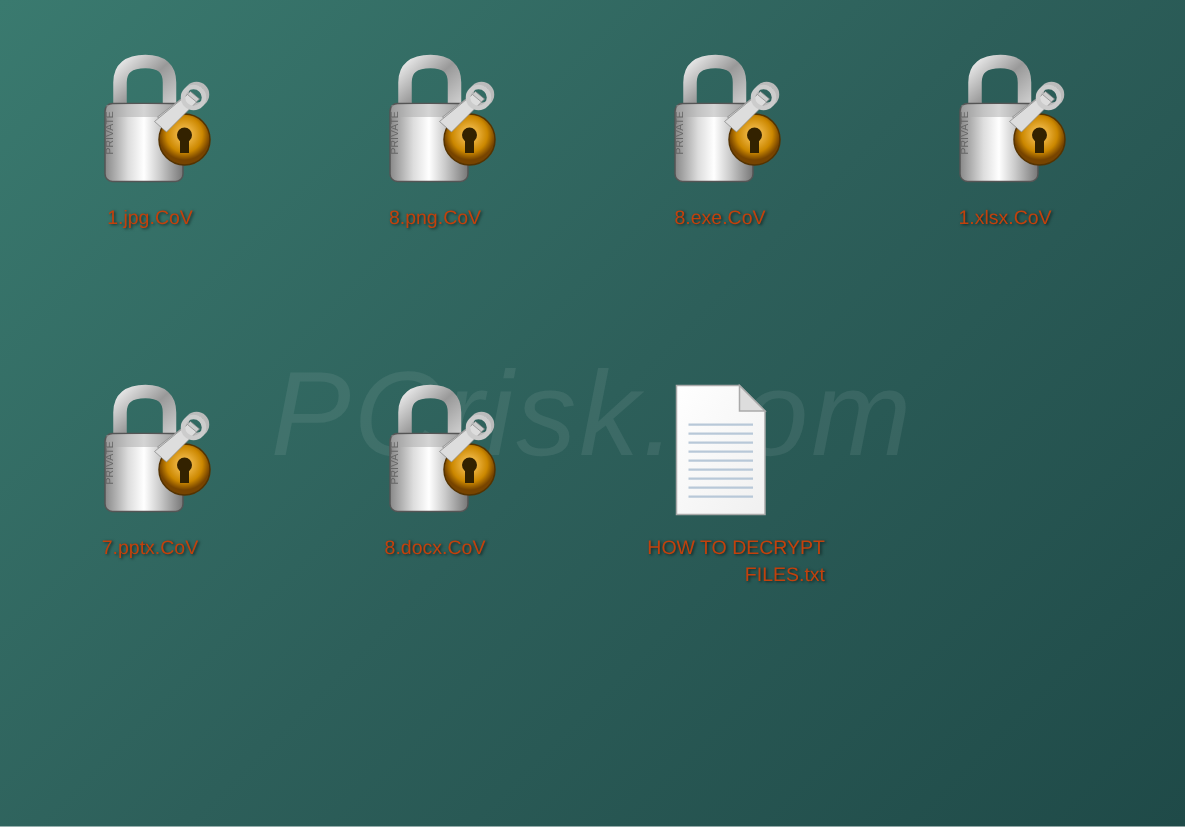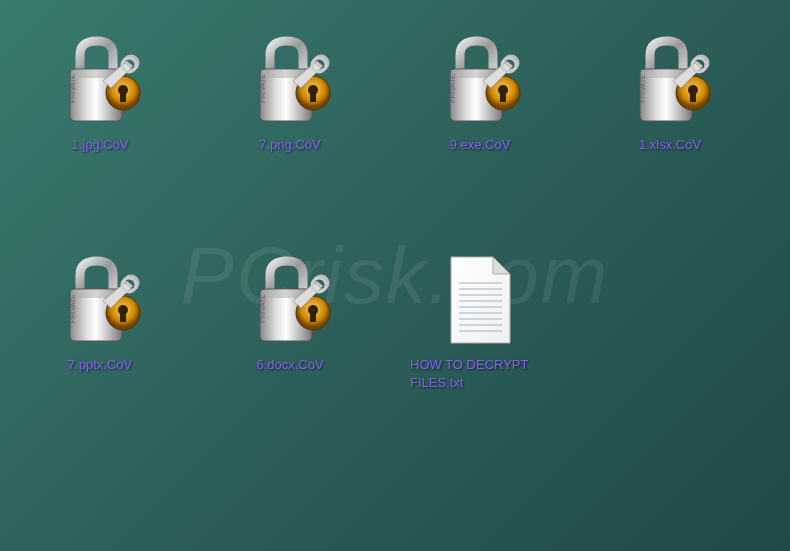--- a/index.html
+++ b/index.html
@@ -48,22 +48,22 @@
     }
     .icon-graphic {
       width: 90px;
       height: 100px;
       display: flex;
       align-items: center;
       justify-content: center;
       margin-bottom: 6px;
     }
     .icon-label {
-      text-align: left;
-      color: #8b5cf6;
+      text-align: right;
+      color: #c2410c;
       text-shadow: 1px 1px 2px rgba(0,0,0,0.6);
       line-height: 1.4;
       max-width: 140px;
       word-wrap: break-word;
     }
     .padlock-svg {
       width: 90px;
       height: 95px;
     }
     .textfile-svg {
@@ -125,40 +125,40 @@
         <text x="20" y="70" font-size="7" fill="#666" transform="rotate(-90 20 70)" font-family="Arial">PRIVATE</text>
         <circle cx="68" cy="60" r="17" fill="url(#keyhole1)" stroke="#553300" stroke-width="1"></circle>
         <circle cx="68" cy="57" r="5" fill="#332200"></circle>
         <rect x="65" y="57" width="6" height="12" fill="#332200"></rect>
         <path d="M 50 45 L 72 28 L 78 33 L 58 52 Z" fill="#ccc" stroke="#888" stroke-width="0.5"></path>
         <circle cx="76" cy="30" r="7" fill="none" stroke="#bbb" stroke-width="3"></circle>
         <path d="M 48 48 L 70 30 L 76 35 L 56 55 Z" fill="#ddd" stroke="#888" stroke-width="0.5"></path>
         <circle cx="74" cy="32" r="7" fill="none" stroke="#ccc" stroke-width="3"></circle>
       </svg>
     </div>
-    <div class="icon-label">7.png.CoV</div>
-  </div>
-
-  <div class="icon-item">
-    <div class="icon-graphic">
-      <svg class="padlock-svg" viewBox="0 0 90 95">
-        <path d="M 25 38 L 25 22 Q 25 8 42 8 Q 58 8 58 22 L 58 38" fill="none" stroke="url(#shackle1)" stroke-width="9" stroke-linecap="round"></path>
-        <rect x="15" y="36" width="52" height="52" rx="5" fill="url(#body1)" stroke="#555" stroke-width="1"></rect>
-        <rect x="16" y="37" width="50" height="8" fill="#aaa" opacity="0.5"></rect>
-        <text x="20" y="70" font-size="7" fill="#666" transform="rotate(-90 20 70)" font-family="Arial">PRIVATE</text>
-        <circle cx="68" cy="60" r="17" fill="url(#keyhole1)" stroke="#553300" stroke-width="1"></circle>
-        <circle cx="68" cy="57" r="5" fill="#332200"></circle>
-        <rect x="65" y="57" width="6" height="12" fill="#332200"></rect>
-        <path d="M 50 45 L 72 28 L 78 33 L 58 52 Z" fill="#ccc" stroke="#888" stroke-width="0.5"></path>
-        <circle cx="76" cy="30" r="7" fill="none" stroke="#bbb" stroke-width="3"></circle>
-        <path d="M 48 48 L 70 30 L 76 35 L 56 55 Z" fill="#ddd" stroke="#888" stroke-width="0.5"></path>
-        <circle cx="74" cy="32" r="7" fill="none" stroke="#ccc" stroke-width="3"></circle>
-      </svg>
-    </div>
-    <div class="icon-label">9.exe.CoV</div>
+    <div class="icon-label">8.png.CoV</div>
+  </div>
+
+  <div class="icon-item">
+    <div class="icon-graphic">
+      <svg class="padlock-svg" viewBox="0 0 90 95">
+        <path d="M 25 38 L 25 22 Q 25 8 42 8 Q 58 8 58 22 L 58 38" fill="none" stroke="url(#shackle1)" stroke-width="9" stroke-linecap="round"></path>
+        <rect x="15" y="36" width="52" height="52" rx="5" fill="url(#body1)" stroke="#555" stroke-width="1"></rect>
+        <rect x="16" y="37" width="50" height="8" fill="#aaa" opacity="0.5"></rect>
+        <text x="20" y="70" font-size="7" fill="#666" transform="rotate(-90 20 70)" font-family="Arial">PRIVATE</text>
+        <circle cx="68" cy="60" r="17" fill="url(#keyhole1)" stroke="#553300" stroke-width="1"></circle>
+        <circle cx="68" cy="57" r="5" fill="#332200"></circle>
+        <rect x="65" y="57" width="6" height="12" fill="#332200"></rect>
+        <path d="M 50 45 L 72 28 L 78 33 L 58 52 Z" fill="#ccc" stroke="#888" stroke-width="0.5"></path>
+        <circle cx="76" cy="30" r="7" fill="none" stroke="#bbb" stroke-width="3"></circle>
+        <path d="M 48 48 L 70 30 L 76 35 L 56 55 Z" fill="#ddd" stroke="#888" stroke-width="0.5"></path>
+        <circle cx="74" cy="32" r="7" fill="none" stroke="#ccc" stroke-width="3"></circle>
+      </svg>
+    </div>
+    <div class="icon-label">8.exe.CoV</div>
   </div>
 
   <div class="icon-item">
     <div class="icon-graphic">
       <svg class="padlock-svg" viewBox="0 0 90 95">
         <path d="M 25 38 L 25 22 Q 25 8 42 8 Q 58 8 58 22 L 58 38" fill="none" stroke="url(#shackle1)" stroke-width="9" stroke-linecap="round"></path>
         <rect x="15" y="36" width="52" height="52" rx="5" fill="url(#body1)" stroke="#555" stroke-width="1"></rect>
         <rect x="16" y="37" width="50" height="8" fill="#aaa" opacity="0.5"></rect>
         <text x="20" y="70" font-size="7" fill="#666" transform="rotate(-90 20 70)" font-family="Arial">PRIVATE</text>
         <circle cx="68" cy="60" r="17" fill="url(#keyhole1)" stroke="#553300" stroke-width="1"></circle>
@@ -201,21 +201,21 @@
         <text x="20" y="70" font-size="7" fill="#666" transform="rotate(-90 20 70)" font-family="Arial">PRIVATE</text>
         <circle cx="68" cy="60" r="17" fill="url(#keyhole1)" stroke="#553300" stroke-width="1"></circle>
         <circle cx="68" cy="57" r="5" fill="#332200"></circle>
         <rect x="65" y="57" width="6" height="12" fill="#332200"></rect>
         <path d="M 50 45 L 72 28 L 78 33 L 58 52 Z" fill="#ccc" stroke="#888" stroke-width="0.5"></path>
         <circle cx="76" cy="30" r="7" fill="none" stroke="#bbb" stroke-width="3"></circle>
         <path d="M 48 48 L 70 30 L 76 35 L 56 55 Z" fill="#ddd" stroke="#888" stroke-width="0.5"></path>
         <circle cx="74" cy="32" r="7" fill="none" stroke="#ccc" stroke-width="3"></circle>
       </svg>
     </div>
-    <div class="icon-label">6.docx.CoV</div>
+    <div class="icon-label">8.docx.CoV</div>
   </div>
 
   <div class="icon-item">
     <div class="icon-graphic">
       <svg class="textfile-svg" viewBox="0 0 75 95">
         <defs>
           <linearGradient id="paper1" x1="0%" y1="0%" x2="100%" y2="100%">
             <stop offset="0%" stop-color="#ffffff"></stop>
               <stop offset="100%" stop-color="#f0f0f0"></stop>
           </linearGradient>

